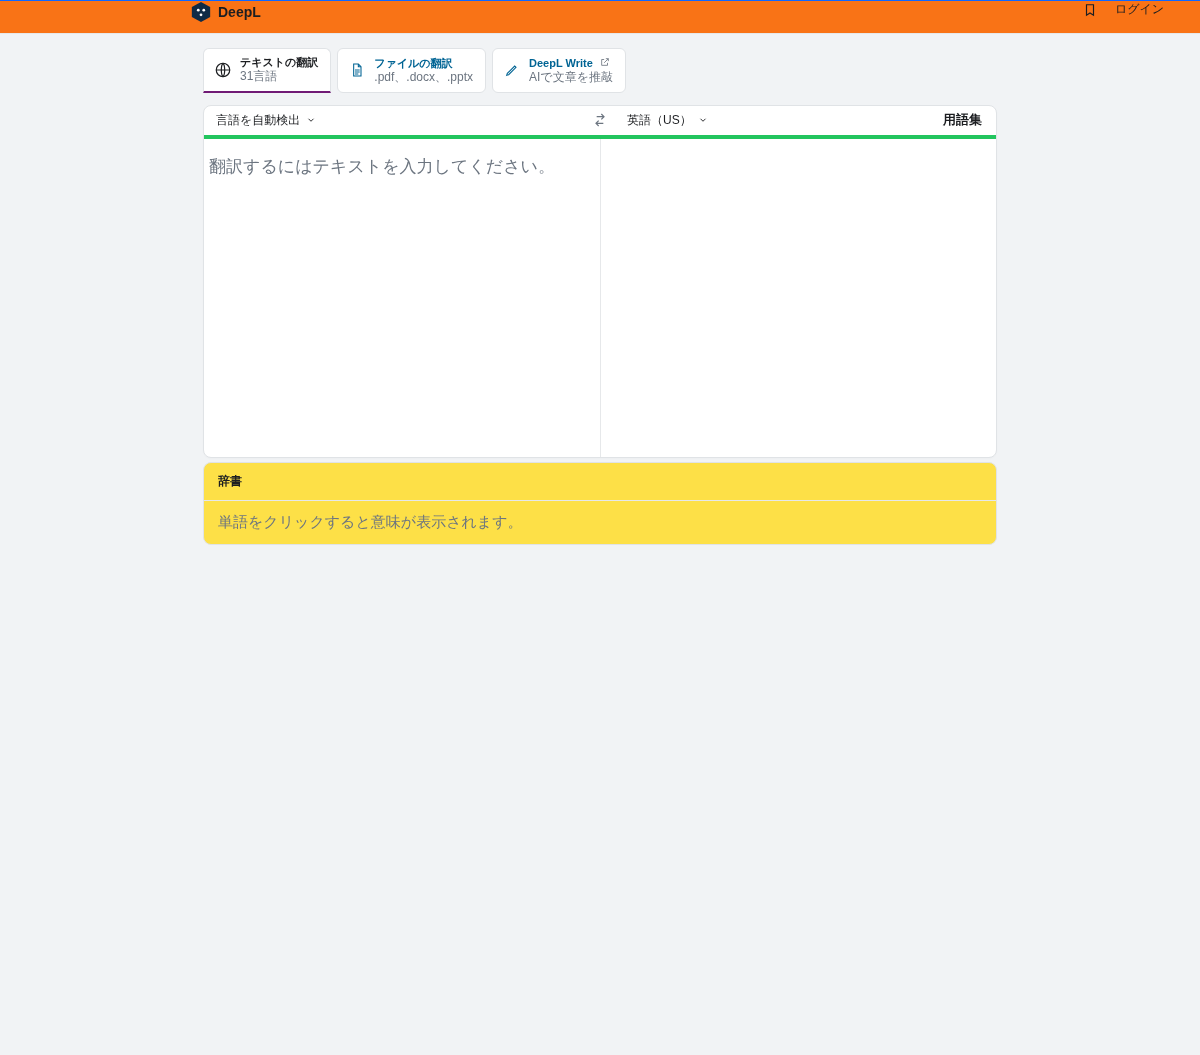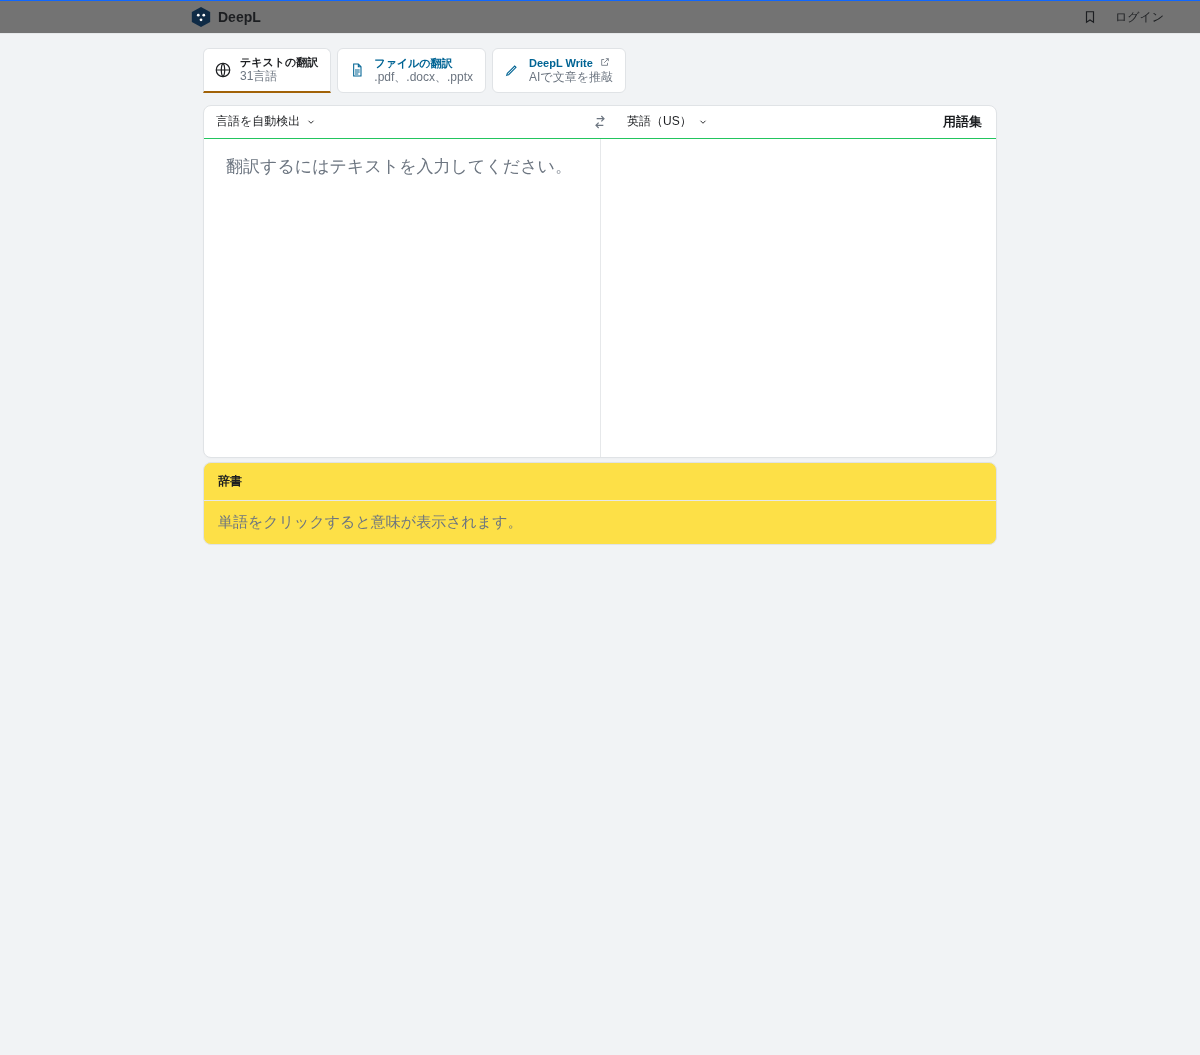--- a/index.html
+++ b/index.html
@@ -6,25 +6,25 @@
     body {
       font-family: -apple-system, BlinkMacSystemFont, "Segoe UI", Helvetica, Arial, sans-serif;
       background: #f1f3f5;
       color: #1c1e21;
       width: 1200px;
       height: 1055px;
       overflow: hidden;
     }
     .top-accent { height: 1px; background: #0f67ff; }
     .header {
-      background: #737373;
+      background: #f97316;
       height: 33px;
       border-bottom: 1px solid #e6e8ea;
       display: flex;
-      align-items: center;
+      align-items: flex-start;
       padding: 0 16px 0 190px;
     }
     .logo-wrap { display: flex; align-items: center; gap: 6px; }
     .logo-mark {
       width: 22px; height: 22px; position: relative; display: inline-block;
     }
     .logo-mark svg { display: block; }
     .logo-text { font-size: 14px; font-weight: 600; color: #1c1e21; }
     .header-spacer { flex: 1; }
     .header-right { display: flex; align-items: center; gap: 18px; padding-right: 20px; }
@@ -45,21 +45,21 @@
       border: 1px solid #e0e3e6;
       border-radius: 6px;
       padding: 7px 12px 7px 10px;
       display: flex;
       align-items: center;
       gap: 8px;
       cursor: pointer;
       min-width: 100px;
     }
     .tab.active {
-      border-bottom: 2px solid #a16207;
+      border-bottom: 2px solid #701a75;
       border-radius: 6px 6px 0 0;
     }
     .tab-icon { width: 18px; height: 18px; display: inline-flex; align-items: center; justify-content: center; }
     .tab-texts { display: flex; flex-direction: column; line-height: 1.2; }
     .tab-title { font-size: 11px; font-weight: 600; color: #1c1e21; white-space: nowrap; }
     .tab-link .tab-title { color: #006494; }
     .tab-sub { font-size: 12px; color: #6c7580; white-space: nowrap; }
     .ext-icon { width: 10px; height: 10px; margin-left: 4px; display: inline-flex; color: #6c7580; }
 
     .panel {
@@ -67,21 +67,21 @@
       border: 1px solid #e0e3e6;
       border-radius: 8px;
       width: 100%;
       box-shadow: 0 1px 2px rgba(0,0,0,0.02);
     }
 
     .lang-bar {
       display: flex;
       align-items: center;
       height: 33px;
-      border-bottom: 1px solid #22c55e;
+      border-bottom: 4px solid #22c55e;
       position: relative;
     }
     .lang-side { flex: 1; display: flex; align-items: center; }
     .lang-btn {
       display: flex; align-items: center; gap: 6px;
       font-size: 12px; color: #1c1e21;
       padding: 0 12px; height: 100%;
       cursor: pointer;
     }
     .chev { width: 10px; height: 10px; display: inline-flex; }
@@ -91,21 +91,21 @@
     }
     .glossary {
       font-size: 13px; font-weight: 700; color: #1c1e21;
       padding: 0 14px; cursor: pointer;
     }
 
     .translate-body {
       display: flex;
       height: 318px;
     }
-    .pane { flex: 1; padding: 16px 18px 14px 22px; overflow: hidden; font-family: Liberation Serif, serif; }
+    .pane { flex: 1; padding: 16px 18px 14px 5px; overflow: hidden; font-family: Liberation Serif, serif; }
     .pane.left { border-right: 1px solid #e6e8ea; }
     .placeholder-title {
       font-size: 17px; color: #6c7580; margin-bottom: 10px; font-weight: 400;
     }
     .placeholder-hint {
       font-size: 11px; color: #6c7580; line-height: 1.6;
     }
 
     .dict {
       margin-top: 4px;

